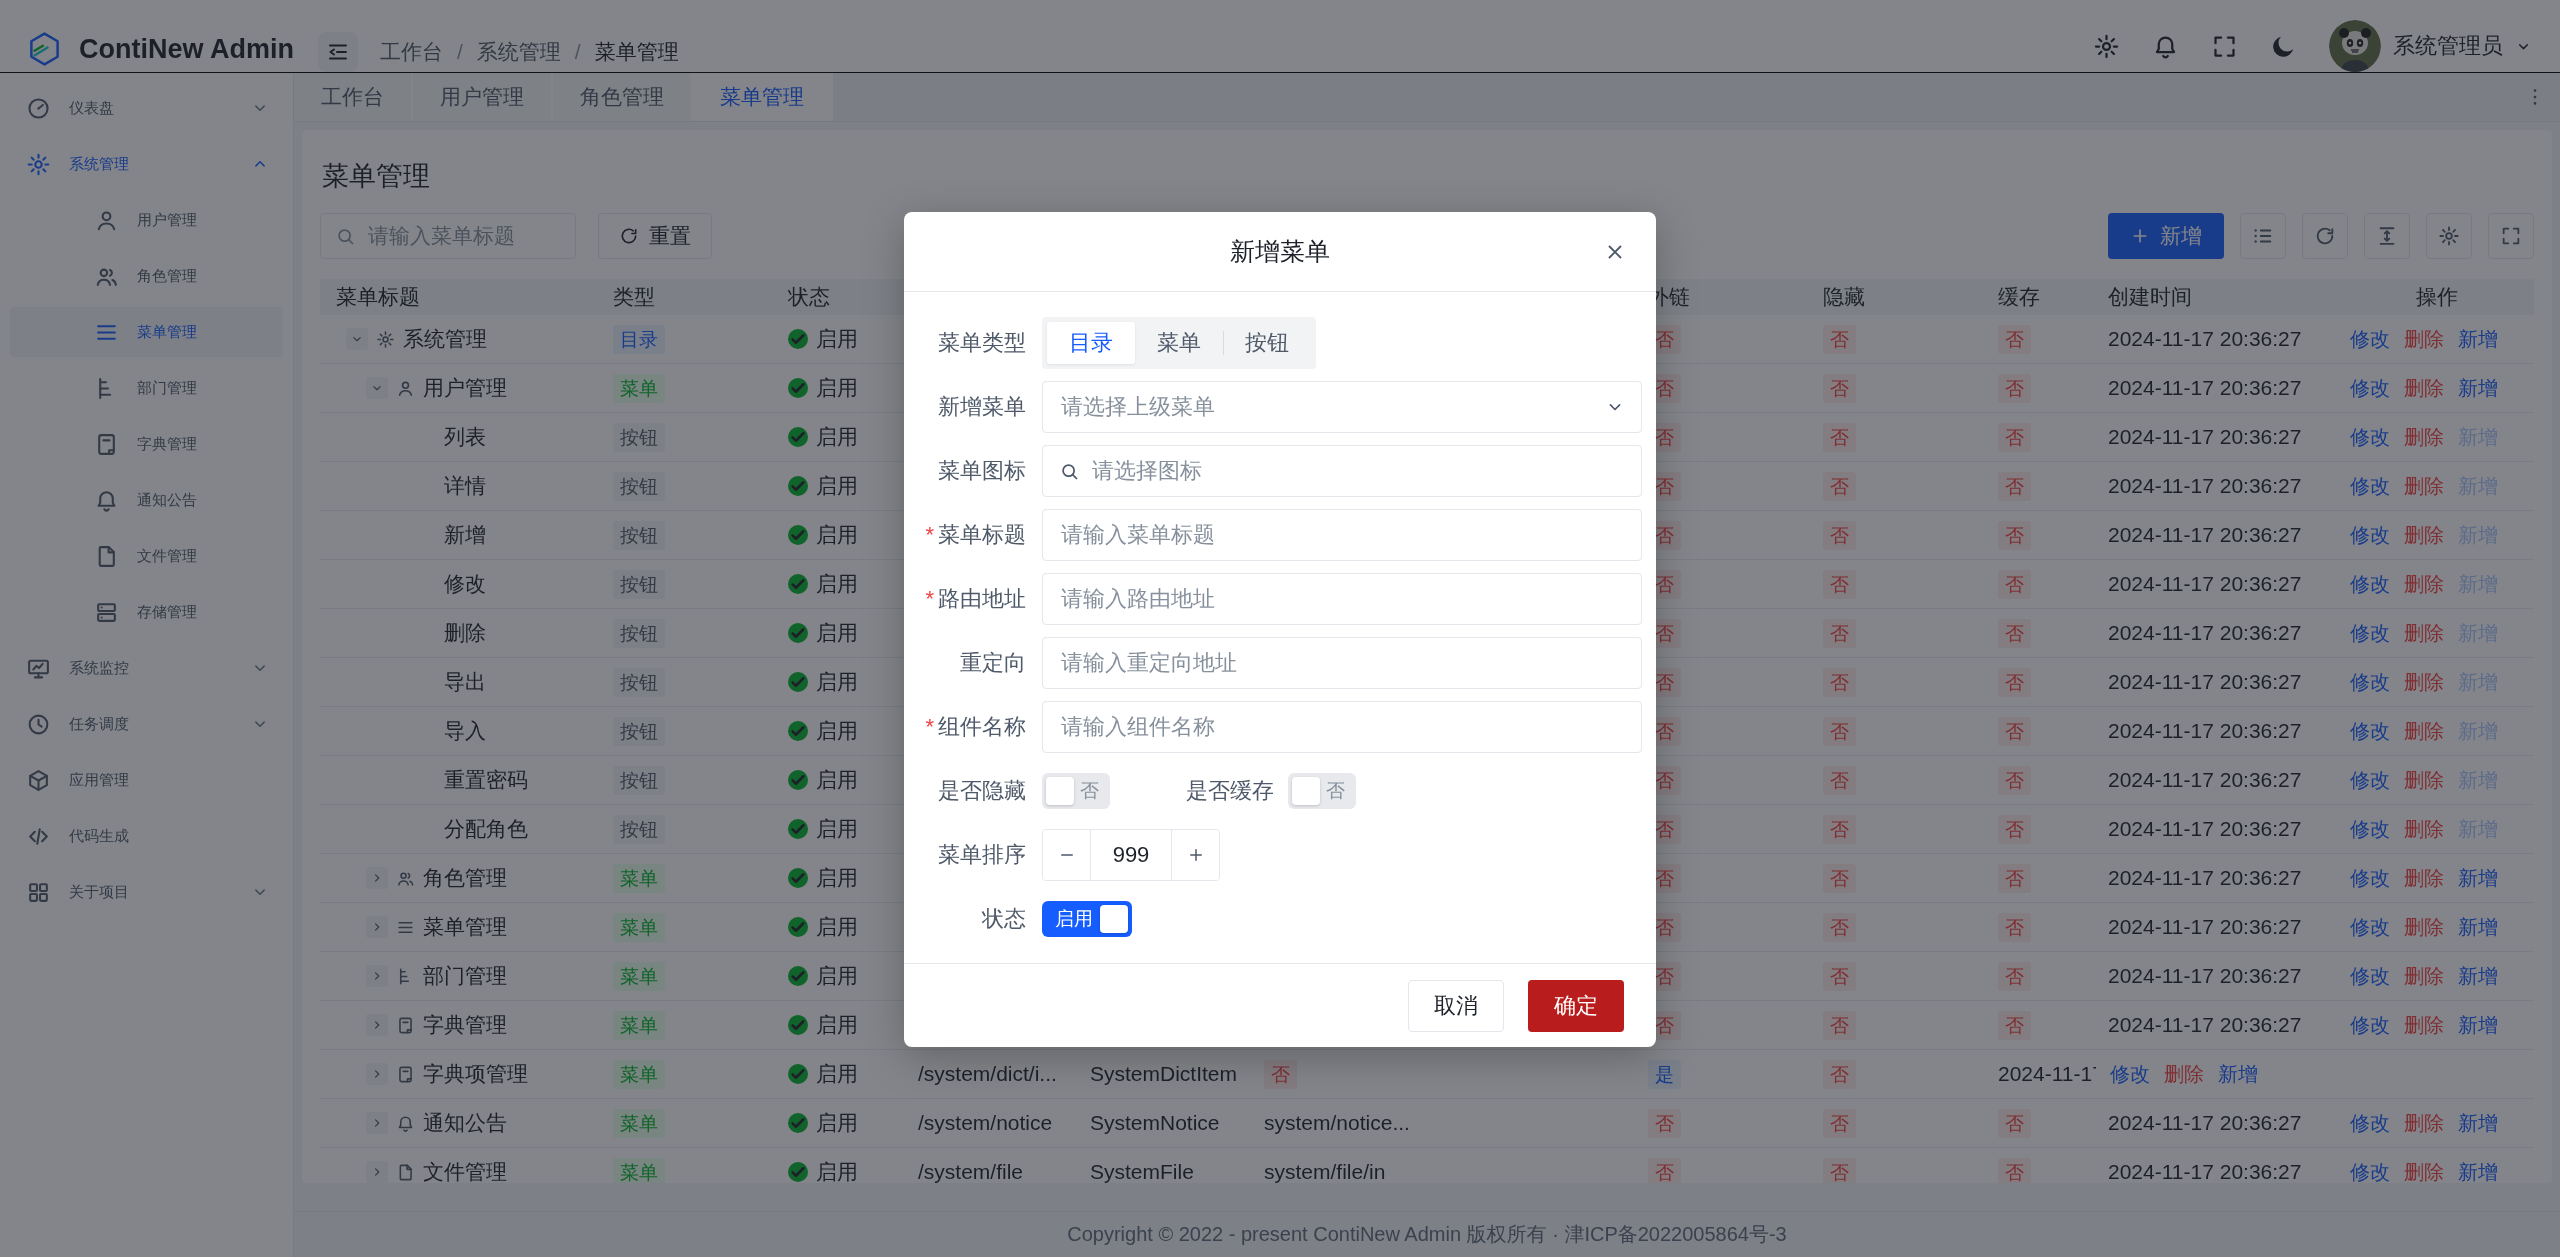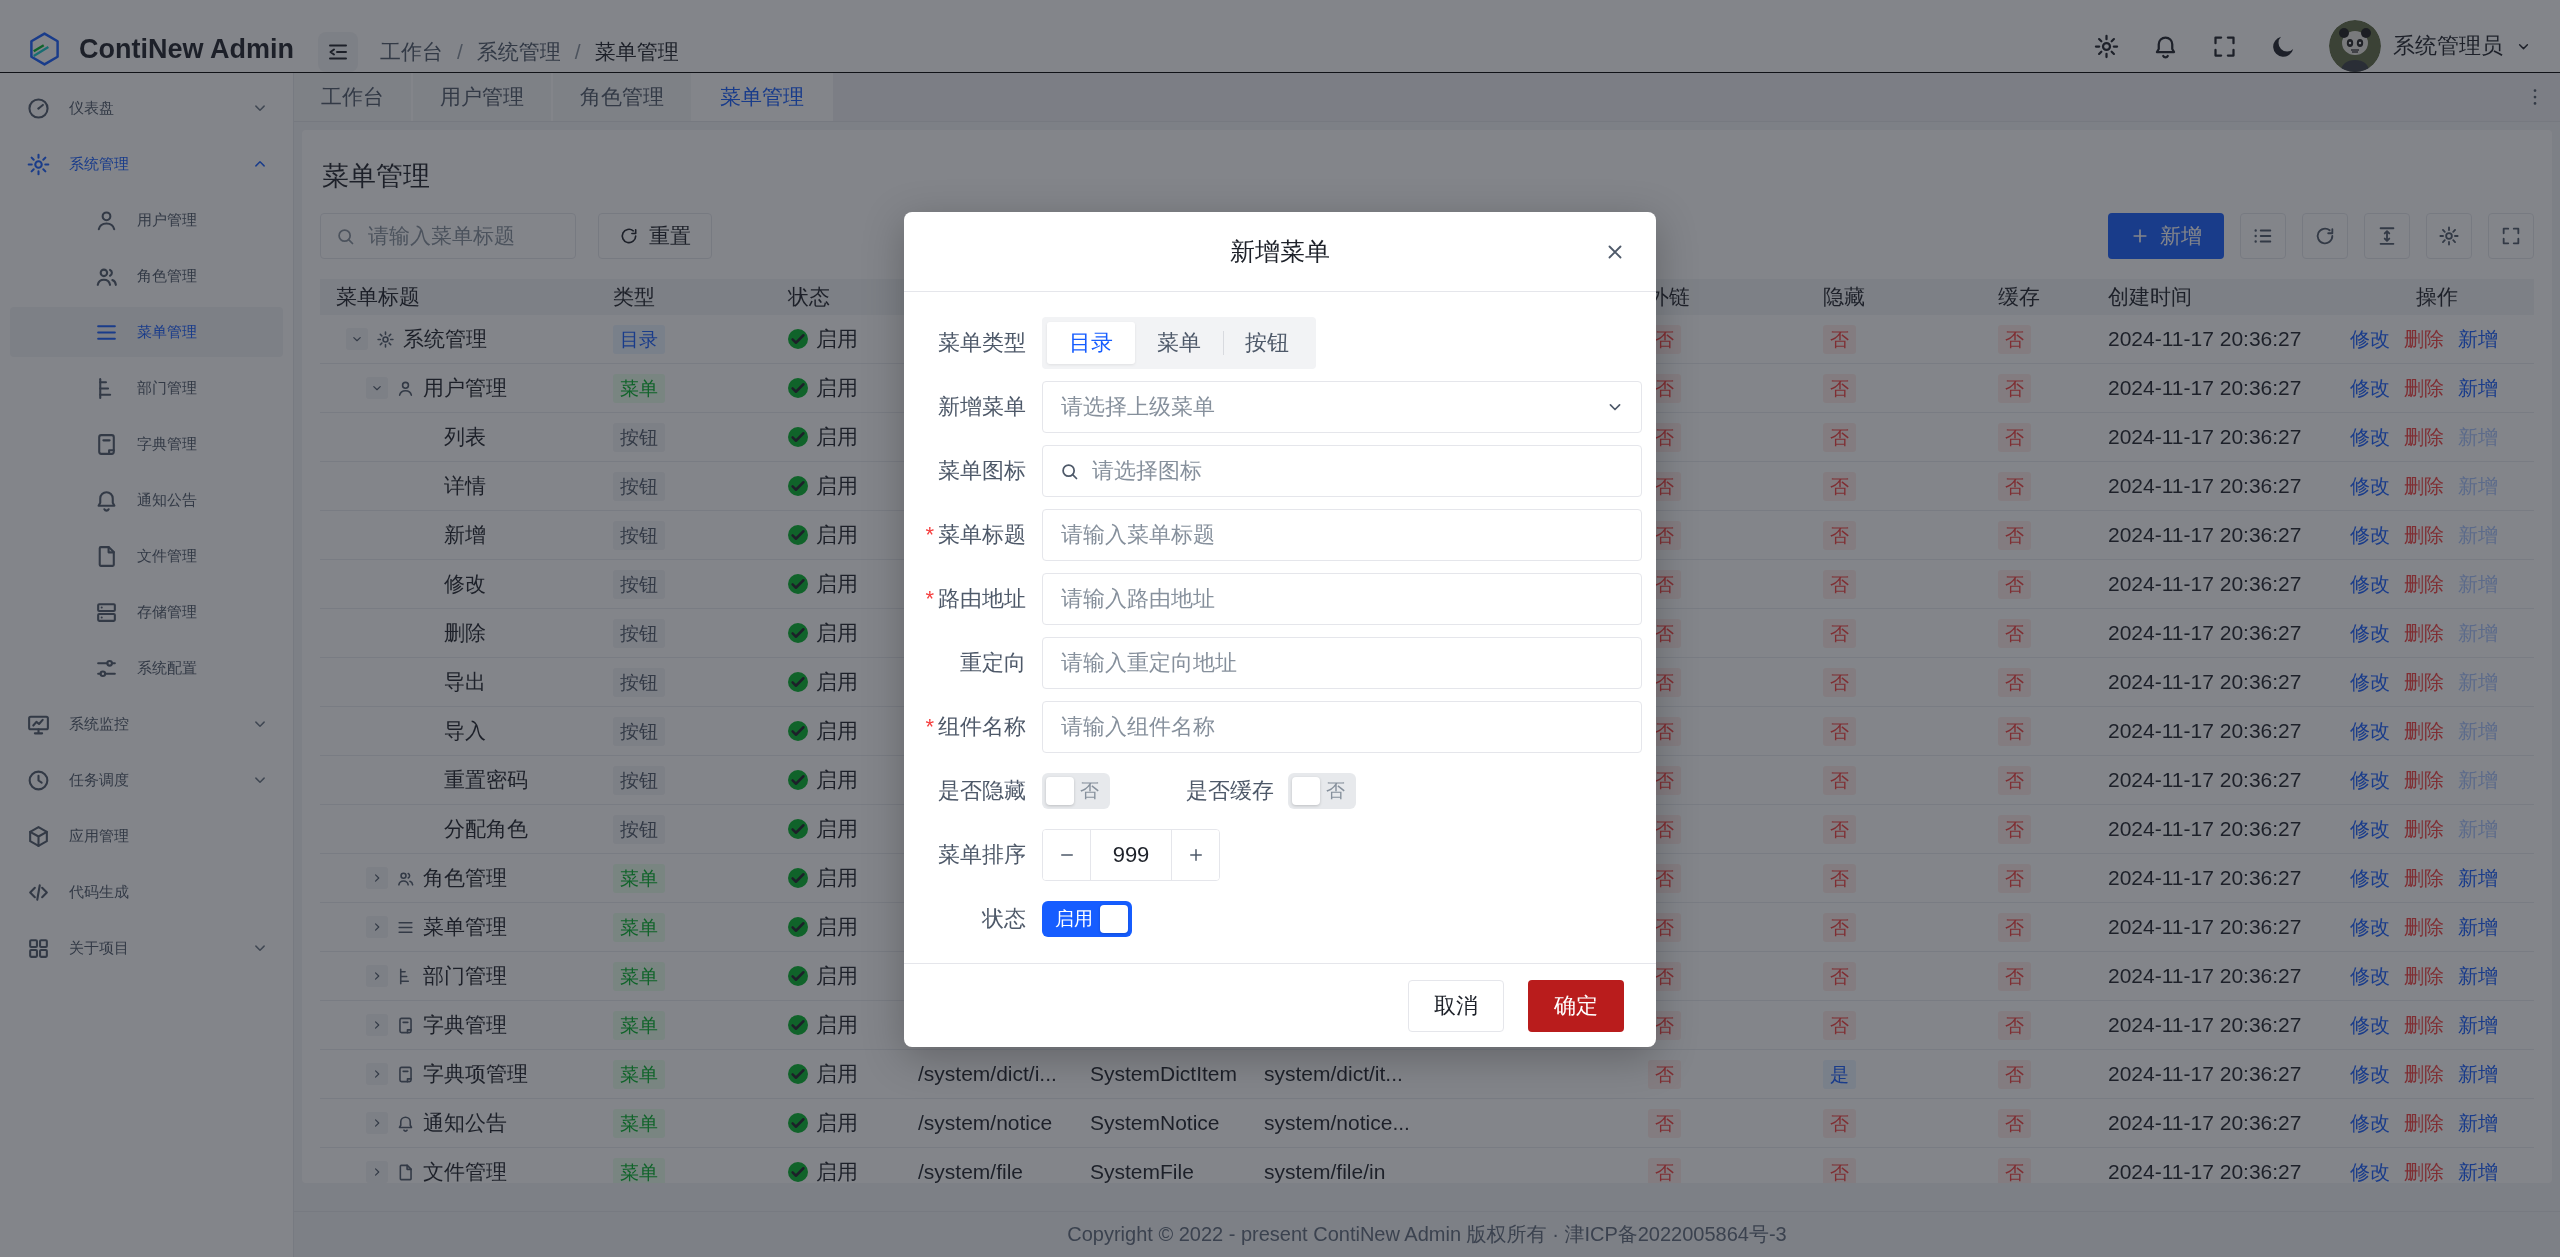--- a/index.html
+++ b/index.html
@@ -340,30 +340,20 @@
         <div class="item child">
           <span class="ic">
             <svg viewBox="0 0 24 24" width="100%" height="100%" fill="none" stroke="currentColor" stroke-width="2" stroke-linecap="round" stroke-linejoin="round">
               <rect x="4" y="4" width="16" height="6.5" rx="1"></rect>
               <rect x="4" y="13.5" width="16" height="6.5" rx="1"></rect>
               <path d="M7.4 7.2h.01M7.4 16.8h.01"></path>
             </svg>
           </span>
           <span>存储管理</span>
         </div>
-        <div class="item child">
-          <span class="ic">
-            <svg viewBox="0 0 24 24" width="100%" height="100%" fill="none" stroke="currentColor" stroke-width="2" stroke-linecap="round" stroke-linejoin="round">
-              <path d="M4 7h8.8M17.3 7H20M4 17h2.3M10.8 17H20"></path>
-              <circle cx="15" cy="7" r="2.2"></circle>
-              <circle cx="8.5" cy="17" r="2.2"></circle>
-            </svg>
-          </span>
-          <span>系统配置</span>
-        </div>
         <div class="item">
           <span class="ic">
             <svg viewBox="0 0 24 24" width="100%" height="100%" fill="none" stroke="currentColor" stroke-width="2" stroke-linecap="round" stroke-linejoin="round">
               <rect x="3" y="4.5" width="18" height="12" rx="1.5"></rect>
               <path d="M8.5 20.5h7M12 16.5v4"></path>
               <path d="M7 13l3-3.5 2.5 2L16 7.5"></path>
             </svg>
           </span>
           <span>系统监控</span>
           <span class="chev">
@@ -1283,23 +1273,20 @@
                   </span>
                   <span>启用</span>
                 </div>
                 <div class="td">
                   <span>/system/dict/i...</span>
                 </div>
                 <div class="td">
                   <span>SystemDictItem</span>
                 </div>
                 <div class="td">
-                  <span>system/dict/it...</span>
-                </div>
-                <div class="td">
                   <span class="tag no">否</span>
                 </div>
                 <div class="td">
                   <span class="tag yes">是</span>
                 </div>
                 <div class="td">
                   <span class="tag no">否</span>
                 </div>
                 <div class="td">
                   <span>2024-11-17 20:36:27</span>

